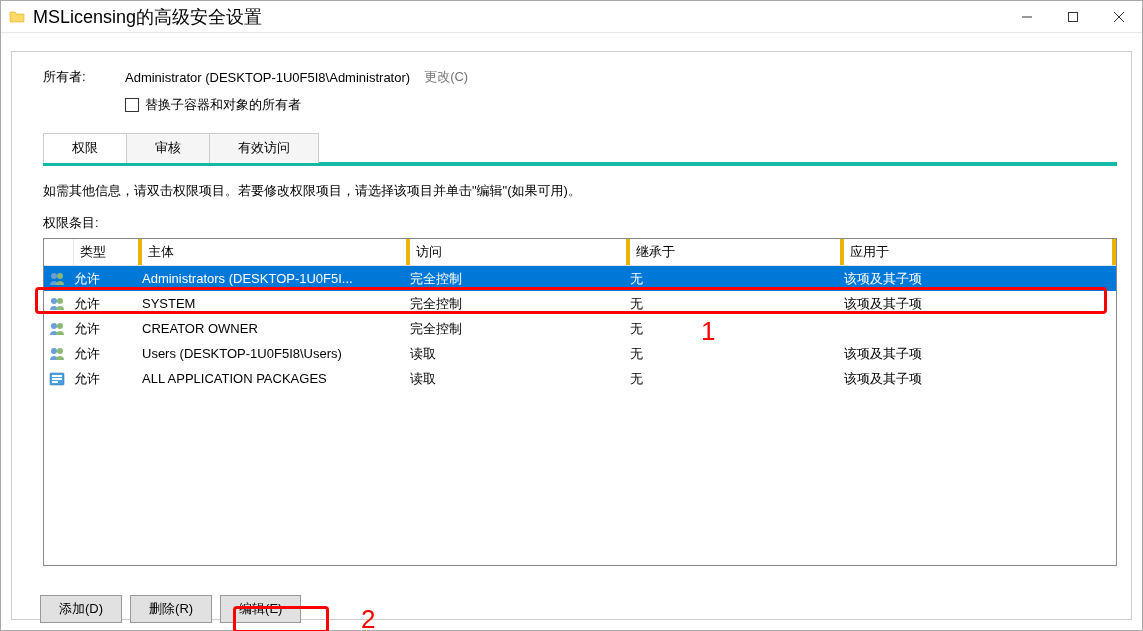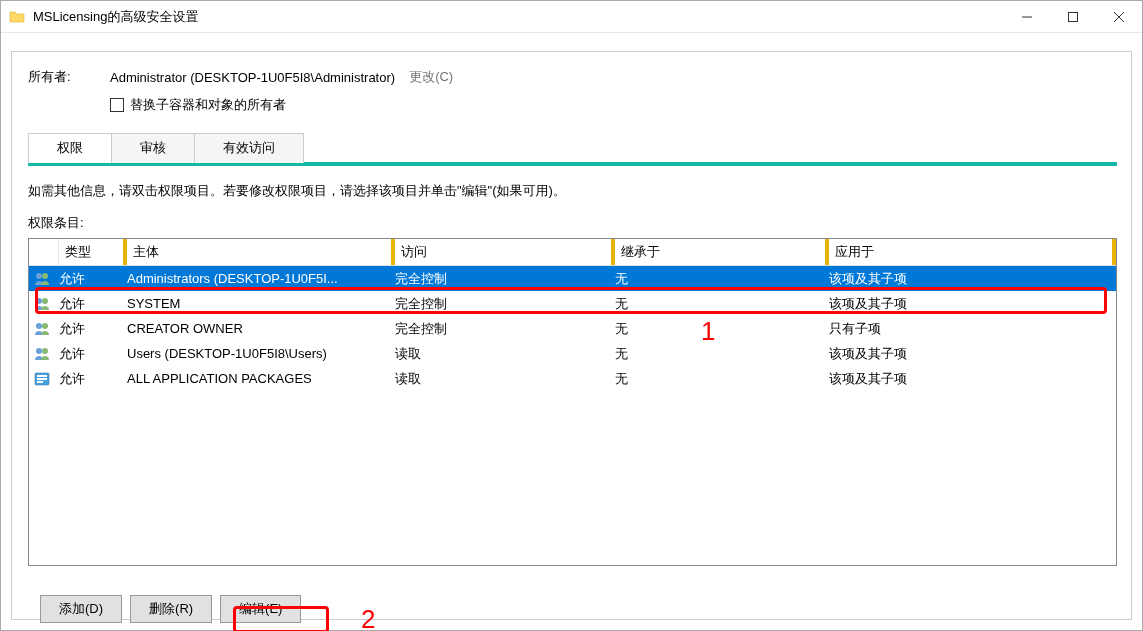--- a/index.html
+++ b/index.html
@@ -3,26 +3,26 @@
   <meta charset="utf-8">
   <style>
     * { box-sizing: border-box; margin: 0; padding: 0; }
     body { font-family: "Microsoft YaHei", "Segoe UI", sans-serif; font-size: 13px; background: #fff; color: #000; }
     
     .window { width: 1143px; height: 631px; border: 1px solid #aaa; position: relative; background: #fff; }
     
     .titlebar { height: 32px; display: flex; align-items: center; padding: 0 0 0 8px; border-bottom: 1px solid #e8e8e8; }
     .titlebar .folder-icon { width: 16px; height: 16px; margin-right: 8px; }
     .folder-icon svg { width: 16px; height: 16px; }
-    .titlebar .title { flex: 1; font-size: 13px; }
+    .titlebar .title { flex: 1; font-size: 18px; }
     .winbtns { display: flex; height: 100%; }
     .winbtn { width: 46px; height: 100%; display: flex; align-items: center; justify-content: center; }
     .winbtn svg { width: 10px; height: 10px; stroke: #333; stroke-width: 1; fill: none; }
     
-    .content { position: absolute; left: 10px; right: 10px; top: 50px; bottom: 10px; border: 1px solid #ccc; padding: 16px 14px 0 16px; }
+    .content { position: absolute; left: 10px; right: 10px; top: 50px; bottom: 10px; border: 1px solid #ccc; padding: 16px 14px 0 31px; }
     
     .owner-row { display: flex; align-items: center; margin-bottom: 10px; }
     .owner-label { width: 82px; }
     .owner-value { }
     .change-link { color: #737373; margin-left: 14px; cursor: pointer; }
     
     .replace-row { margin-left: 82px; margin-bottom: 18px; display: flex; align-items: center; }
     .checkbox { width: 14px; height: 14px; border: 1px solid #333; margin-right: 6px; display: inline-block; }
     
     .tabs { display: flex; border-bottom: 4px solid #14b8a6; }
@@ -155,21 +155,20 @@
                 <circle cx="6" cy="5" r="3" fill="#6aa0d8"></circle>
                 <circle cx="12" cy="5" r="3" fill="#8ab974"></circle>
                 <path d="M2 14c0-3 2-4 4-4s4 1 4 4" fill="#6aa0d8"></path>
                 <path d="M8 14c0-3 2-4 4-4s4 1 4 4" fill="#8ab974"></path>
               </svg>
             </span>
             <span class="col c-type">允许</span>
             <span class="col c-principal">CREATOR OWNER</span>
             <span class="col c-access">完全控制</span>
             <span class="col c-inherit">无</span>
-            <span class="col c-applies">只有子项</span>
           </div>
           <div class="list-row">
             <span class="row-icon">
               <svg viewBox="0 0 18 16">
                 <circle cx="6" cy="5" r="3" fill="#6aa0d8"></circle>
                 <circle cx="12" cy="5" r="3" fill="#8ab974"></circle>
                 <path d="M2 14c0-3 2-4 4-4s4 1 4 4" fill="#6aa0d8"></path>
                 <path d="M8 14c0-3 2-4 4-4s4 1 4 4" fill="#8ab974"></path>
               </svg>
             </span>

